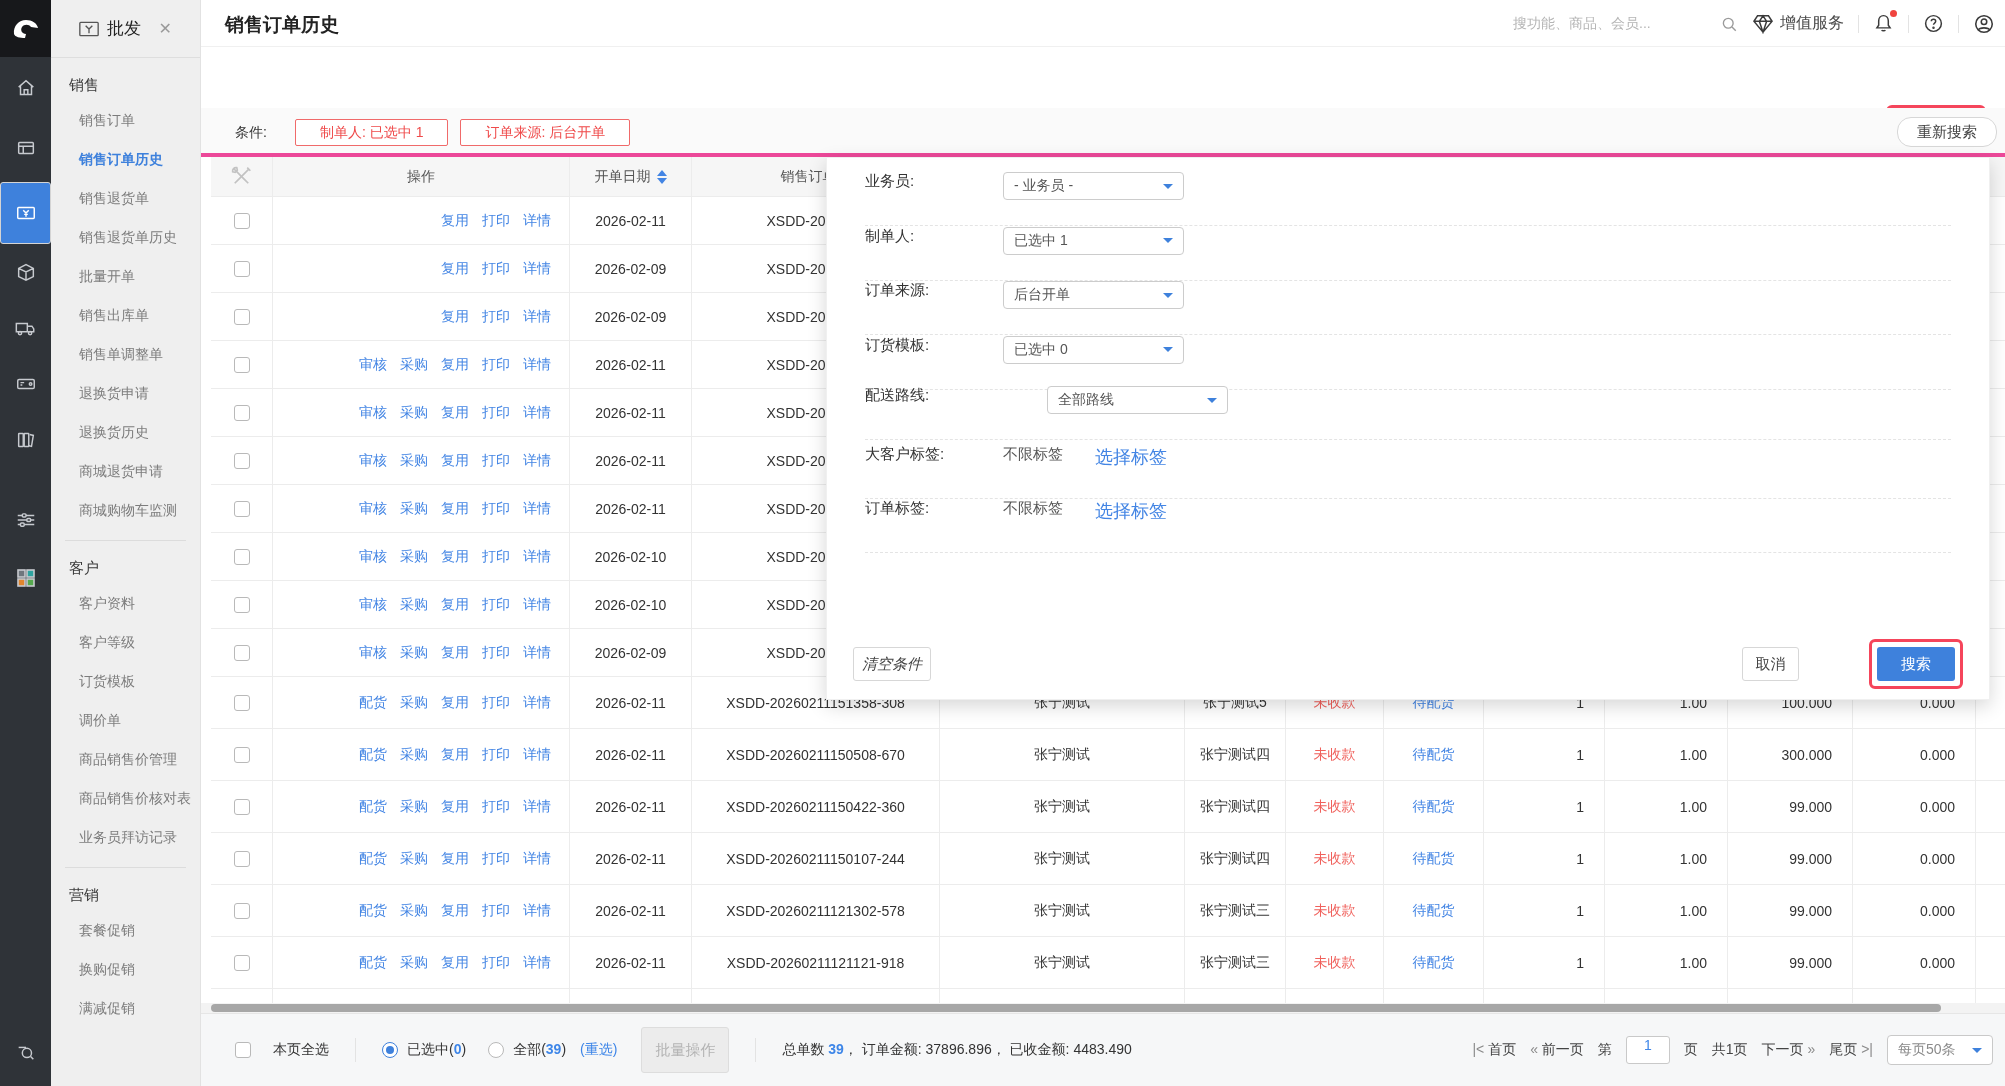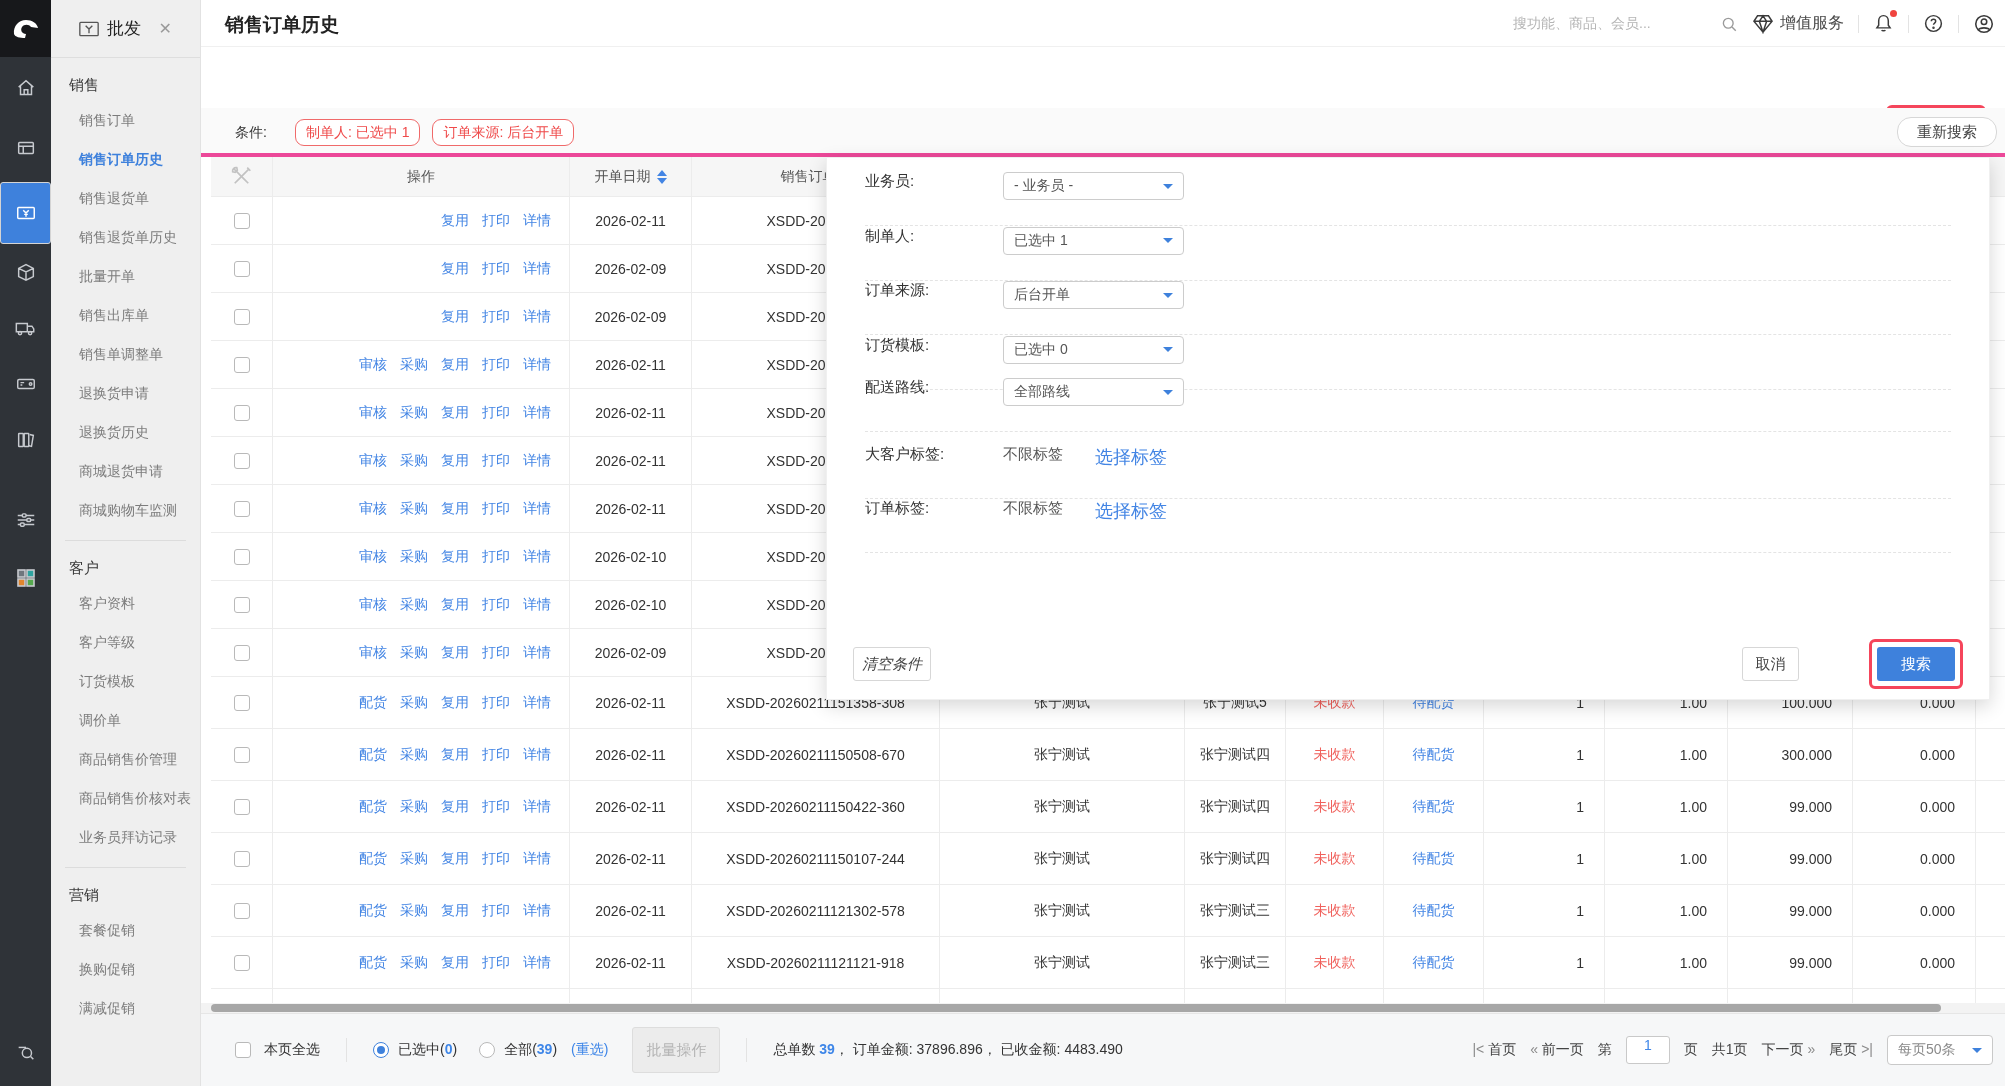--- a/index.html
+++ b/index.html
@@ -54,22 +54,22 @@
   #btn-more { position:absolute; left:1694px; top:66px; width:82px; height:33px; background:#fff;
     border:1px solid #d4d4d4; border-radius:3px; font-size:15px; color:#333; cursor:pointer; }
   .redbox { position:absolute; border:3px solid #f5455b; border-radius:6px; z-index:60; pointer-events:none; }
   #x-close { position:absolute; left:1779px; top:72px; color:#8f8f8f; font-size:22px; line-height:20px;
     cursor:pointer; z-index:61; }
 
   
   #condrow { position:absolute; left:201px; top:108px; width:1804px; height:49px; background:#fafafa;
     border-bottom:4px solid #ec4899; z-index:20; }
   #cond-label { position:absolute; left:34px; top:16px; color:#333; }
-  .cond-tag { height:27px; border:1px solid #f06a6a; color:#ef4a4a; background:#fff; border-radius:9px;
-    display:inline-flex; align-items:center; padding:0 10px; margin-right:12px; font-size:14px; }
+  .cond-tag { height:27px; border:1px solid #f06a6a; color:#ef4a4a; background:#fff; border-radius:2px;
+    display:inline-flex; align-items:center; padding:0 24px; margin-right:12px; font-size:14px; }
   #btn-research { position:absolute; right:8px; top:9px; width:100px; height:30px; background:#fff;
     border:1px solid #d7d7d7; border-radius:14px; color:#444; font-size:15px; cursor:pointer; }
 
   
   #tablewrap { position:absolute; left:201px; top:157px; width:1804px; height:846px; overflow:hidden; background:#fff; }
   .trow { display:flex; position:absolute; left:10px; width:1794px; border-bottom:1px solid #ececec; background:#fff; }
   .cell { border-right:1px solid #ececec; display:flex; align-items:center; justify-content:center;
     overflow:hidden; white-space:nowrap; font-size:14px; color:#333; }
   .cell.num { justify-content:flex-end; padding-right:20px; }
   .cell.ops { justify-content:flex-end; padding-right:18px; gap:13px; }
@@ -764,21 +764,21 @@
           <div class="caret blue" style="border-top-width: 5px;"></div>
         </div>
       </div>
       <div class="p-row" style="top: 177.5px;">
         <div class="p-label">订货模板:</div>
         <div class="p-sel">
           <div>已选中 0</div>
           <div class="caret blue" style="border-top-width: 5px;"></div>
         </div>
       </div>
-      <div class="p-row" style="top: 220px;">
+      <div class="p-row" style="top: 228px; gap: 44px;">
         <div class="p-label">配送路线:</div>
         <div class="p-sel">
           <div>全部路线</div>
           <div class="caret blue" style="border-top-width: 5px;"></div>
         </div>
       </div>
       <div class="p-row" style="top: 286.5px;">
         <div class="p-label">大客户标签:</div>
         <div class="p-plain">不限标签</div>
         <div class="p-link">选择标签</div>
@@ -794,21 +794,21 @@
   <button class="p-btn" id="p-search">搜索</button>
   <div class="redbox" style="right:26px; bottom:10px; width:94px; height:50px"></div>
 </div>
 
 <div id="hscroll">
     <div id="hthumb"></div>
   </div>
 
 <div id="bottombar">
   <span class="cb" style="margin-left:34px"></span>
-  <span style="margin-left:13px">本页全选</span>
+  <span style="margin-left:22px">本页全选</span>
   <div class="vdiv" style="margin:0 26px; height:24px"></div>
   <span class="radio on"></span>
   <span style="margin-left:9px"><span>已选中(</span><b class="blue-t">0</b><span>)</span></span>
   <span class="radio" style="margin-left:22px"></span>
   <span style="margin-left:9px"><span>全部(</span><b class="blue-t">39</b><span>)</span></span>
   <span class="blue-t" style="margin-left:14px">(重选)</span>
   <button id="btn-batch">批量操作</button>
   <div class="vdiv" style="margin:0 26px; height:24px"></div>
   <span>
     <span>总单数</span>

